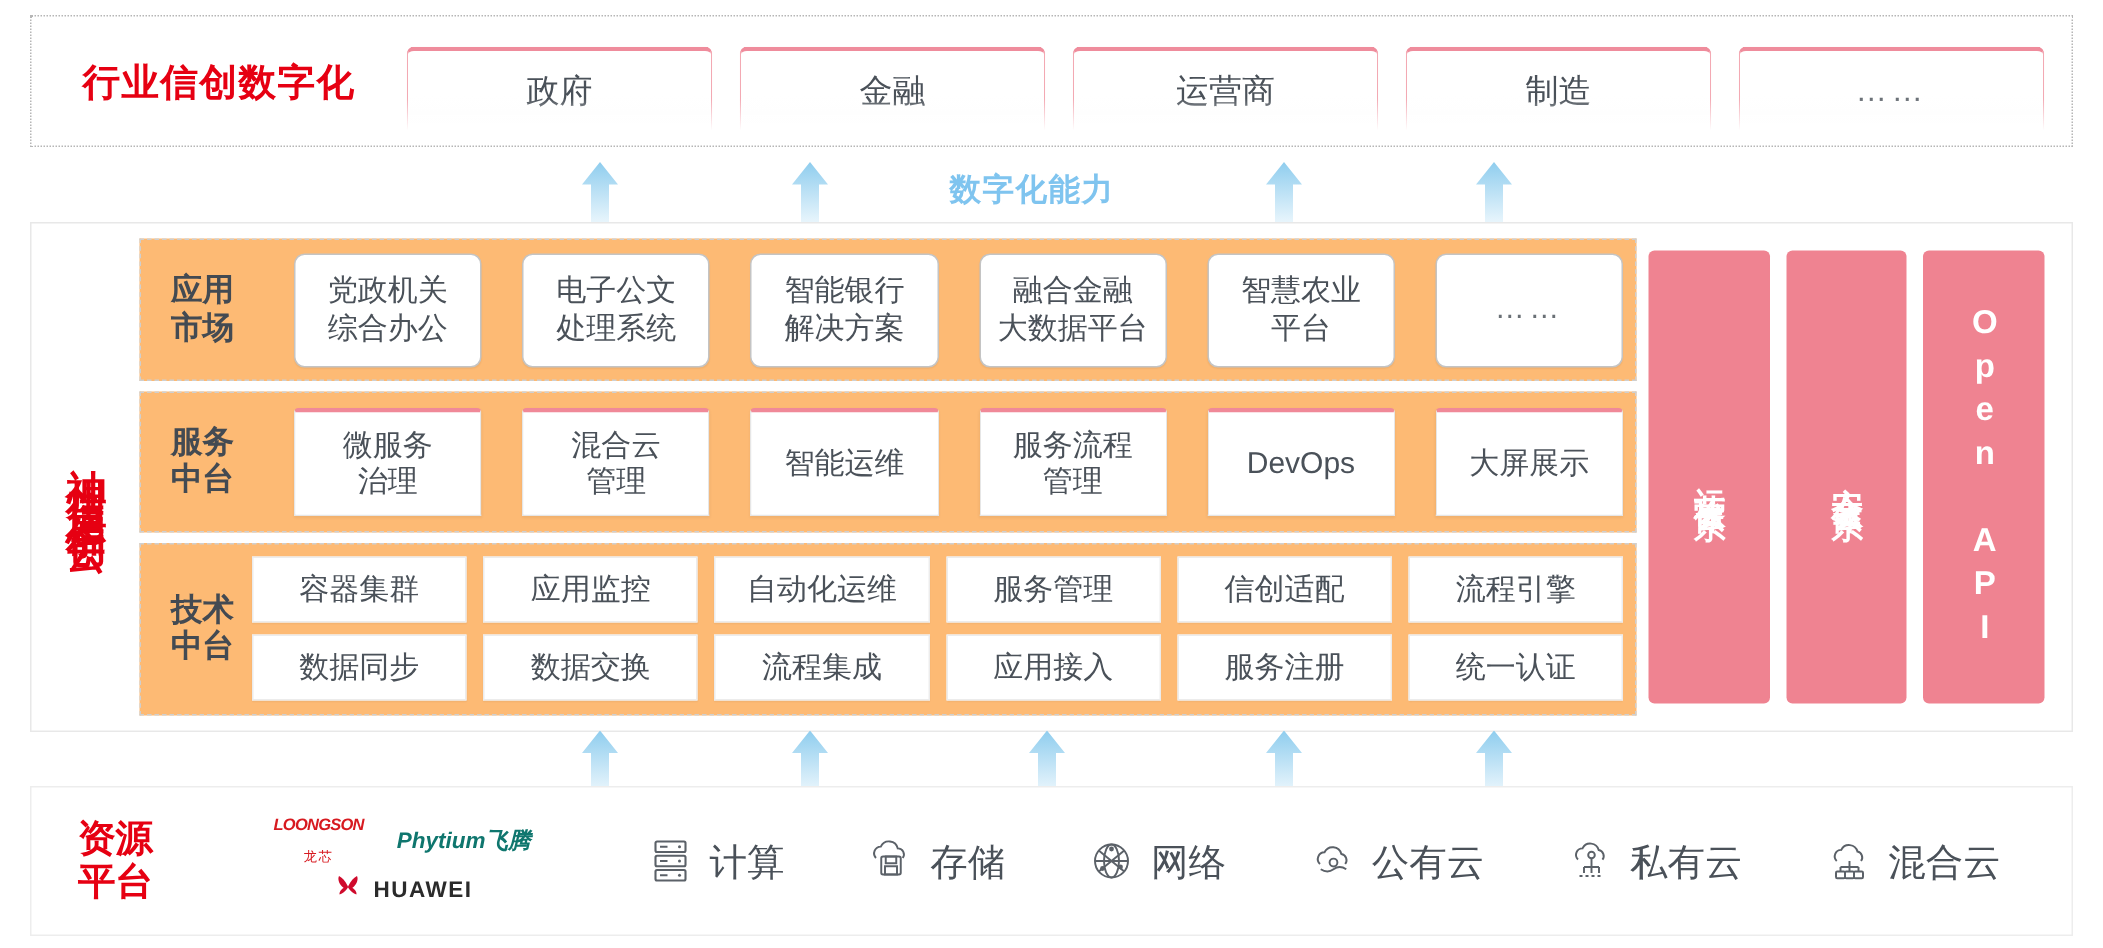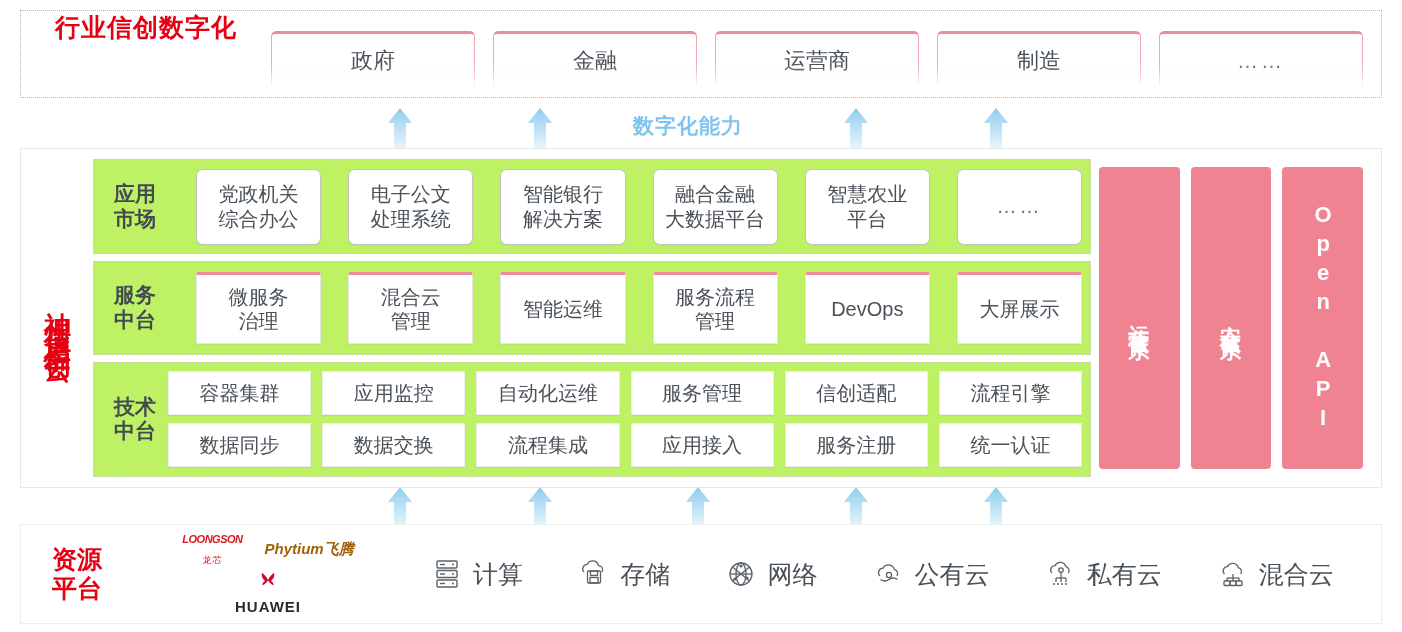--- a/index.html
+++ b/index.html
@@ -17,21 +17,21 @@
   }
 
   
   #industry-band {
     position: absolute;
     left: 20px; top: 10px;
     width: 1362px; height: 88px;
     border: 1px dotted #b6b6b6;
     box-sizing: border-box;
     display: flex;
-    align-items: flex-start;
+    align-items: center;
   }
   #industry-title {
     width: 250px;
     text-align: center;
     font-size: 25px;
     font-weight: bold;
     color: #e60012;
     letter-spacing: 1px;
     flex: none;
   }
@@ -109,21 +109,21 @@
   }
   #cloud-rows {
     flex: 1;
     display: flex;
     flex-direction: column;
     gap: 7px;
     padding: 10px 0 10px 0;
     box-sizing: border-box;
   }
   .layer {
-    background: #bef264;
+    background: #fdba74;
     border: 1px dashed #cfcfcf;
     box-sizing: border-box;
     display: flex;
     align-items: center;
     padding: 0 8px;
   }
   .layer-apps   { height: 96px; }
   .layer-svc    { height: 94px; }
   .layer-tech   { height: 116px; }
   .layer-label {
@@ -242,22 +242,22 @@
     justify-content: center;
     gap: 7px;
   }
   .logo-row { display: flex; align-items: center; justify-content: center; gap: 22px; }
   .logo-loongson { display: flex; flex-direction: column; align-items: center; line-height: 1; }
   .logo-loongson .ls-main {
     font-size: 11px; font-weight: bold; font-style: italic;
     color: #d71a20; letter-spacing: -0.5px;
   }
   .logo-loongson .ls-sub { font-size: 9px; color: #d71a20; letter-spacing: 1px; margin-top: 11px; }
-  .logo-phytium { font-size: 15px; font-weight: bold; font-style: italic; color: #a16207; }
-  .logo-huawei { display: flex; align-items: center; gap: 6px; flex-direction: column; }
+  .logo-phytium { font-size: 15px; font-weight: bold; font-style: italic; color: #0f766e; }
+  .logo-huawei { display: flex; align-items: center; gap: 6px; }
   .logo-huawei .hw-text { font-size: 15px; font-weight: bold; color: #2b2b2b; letter-spacing: 1px; }
 
   #resource-items {
     flex: 1;
     display: flex;
     align-items: center;
     justify-content: space-around;
     padding-right: 20px;
   }
   .res-item {

